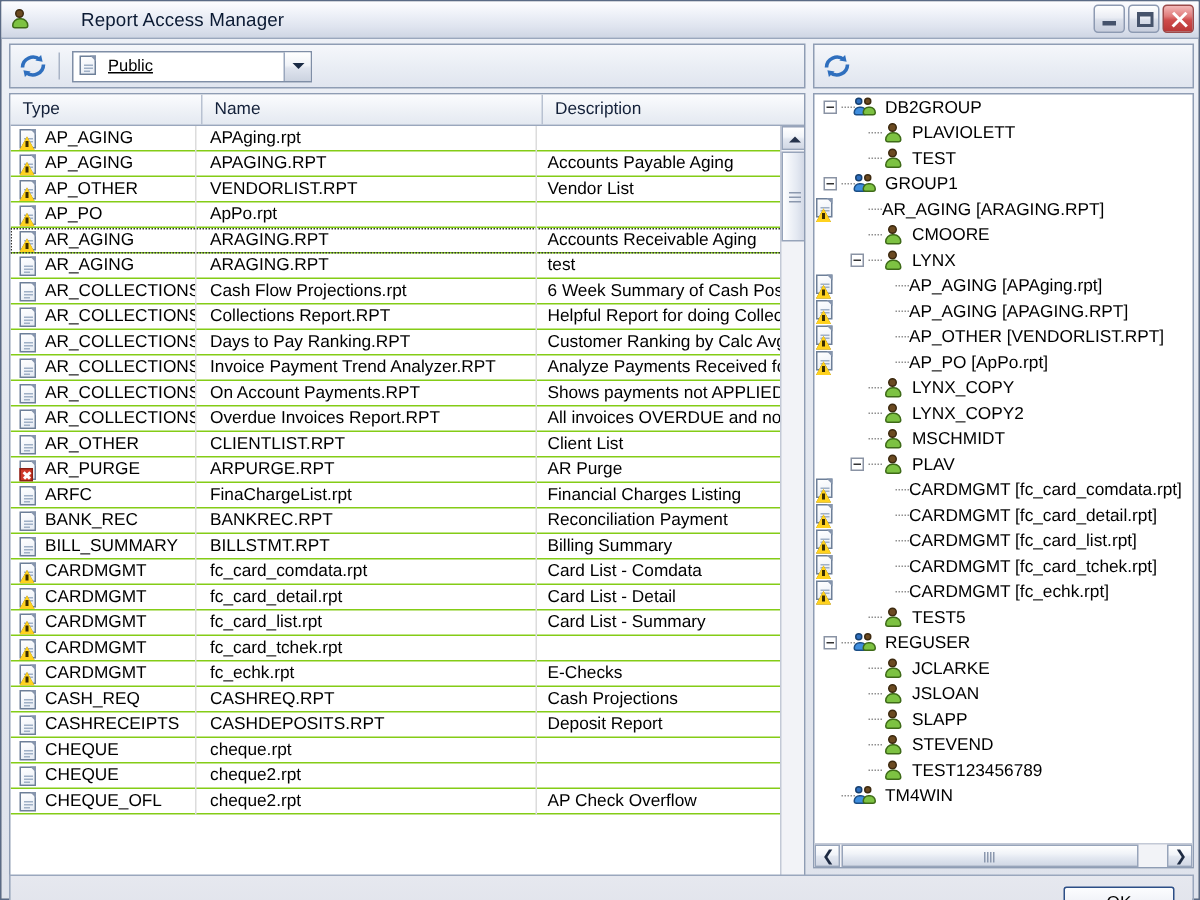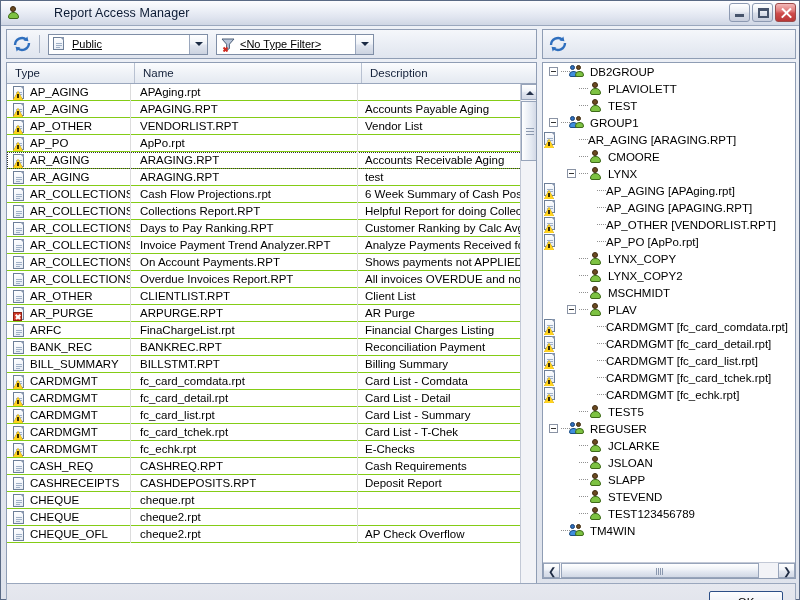--- a/index.html
+++ b/index.html
@@ -287,30 +287,20 @@
                 <i class="l1"></i>
                 <i class="l2"></i>
                 <i class="l3"></i>
               </span>
           </span>
         </span>
         <span class="c-text">Public</span>
         <span class="c-arrow"></span>
       </div>
 
-      <div class="combo" id="combo-filter">
-        <span class="c-icon">
-          <svg width="16" height="16" viewBox="0 0 16 16" aria-hidden="true">
-            <path d="M2 3 h12 l-4.6 5.2 v4.4 l-2.8 1.6 V8.2 Z" fill="#b9c6da" stroke="#4c5e78" stroke-width="1"></path>
-            <path d="M3.5 11.5 l4 4 M7.5 11.5 l-4 4" stroke="#cf2c22" stroke-width="2"></path>
-          </svg>
-        </span>
-        <span class="c-text">&lt;No Type Filter&gt;</span>
-        <span class="c-arrow"></span>
-      </div>
     </div>
 
     <div class="toolbar" id="right-toolbar">
       <div class="refresh-btn">
         <svg width="24" height="24" viewBox="0 0 24 24" aria-hidden="true">
           <path d="M5 13a7 7 0 0 1 11.6-5.2" fill="none" stroke="#2f6fbe" stroke-width="2.4"></path>
           <path d="M17.4 4.6 L18.4 9.2 L13.6 8.4 Z" fill="#2f6fbe"></path>
           <path d="M19 11a7 7 0 0 1-11.6 5.2" fill="none" stroke="#2f6fbe" stroke-width="2.4"></path>
           <path d="M6.6 19.4 L5.6 14.8 L10.4 15.6 Z" fill="#2f6fbe"></path>
         </svg>
@@ -662,21 +652,20 @@
                 <span class="doc">
                   <i class="l1"></i>
                   <i class="l2"></i>
                   <i class="l3"></i>
                 </span>
                 <span class="warn"></span>
               </span>
               <span class="txt">CARDMGMT</span>
             </div>
             <div class="c-name"><span class="txt">fc_card_tchek.rpt</span></div>
-            <div class="c-desc"><span class="txt">Card List - T-Chek</span></div>
           </div>
           <div class="row">
             <span class="vsep1"></span>
             <span class="vsep2"></span>
             <div class="c-type">
               <span class="ico">
                 <span class="doc">
                   <i class="l1"></i>
                   <i class="l2"></i>
                   <i class="l3"></i>
@@ -695,21 +684,21 @@
               <span class="ico">
                 <span class="doc">
                   <i class="l1"></i>
                   <i class="l2"></i>
                   <i class="l3"></i>
                 </span>
               </span>
               <span class="txt">CASH_REQ</span>
             </div>
             <div class="c-name"><span class="txt">CASHREQ.RPT</span></div>
-            <div class="c-desc"><span class="txt">Cash Requirements</span></div>
+            <div class="c-desc"><span class="txt">Cash Projections</span></div>
           </div>
           <div class="row">
             <span class="vsep1"></span>
             <span class="vsep2"></span>
             <div class="c-type">
               <span class="ico">
                 <span class="doc">
                   <i class="l1"></i>
                   <i class="l2"></i>
                   <i class="l3"></i>

